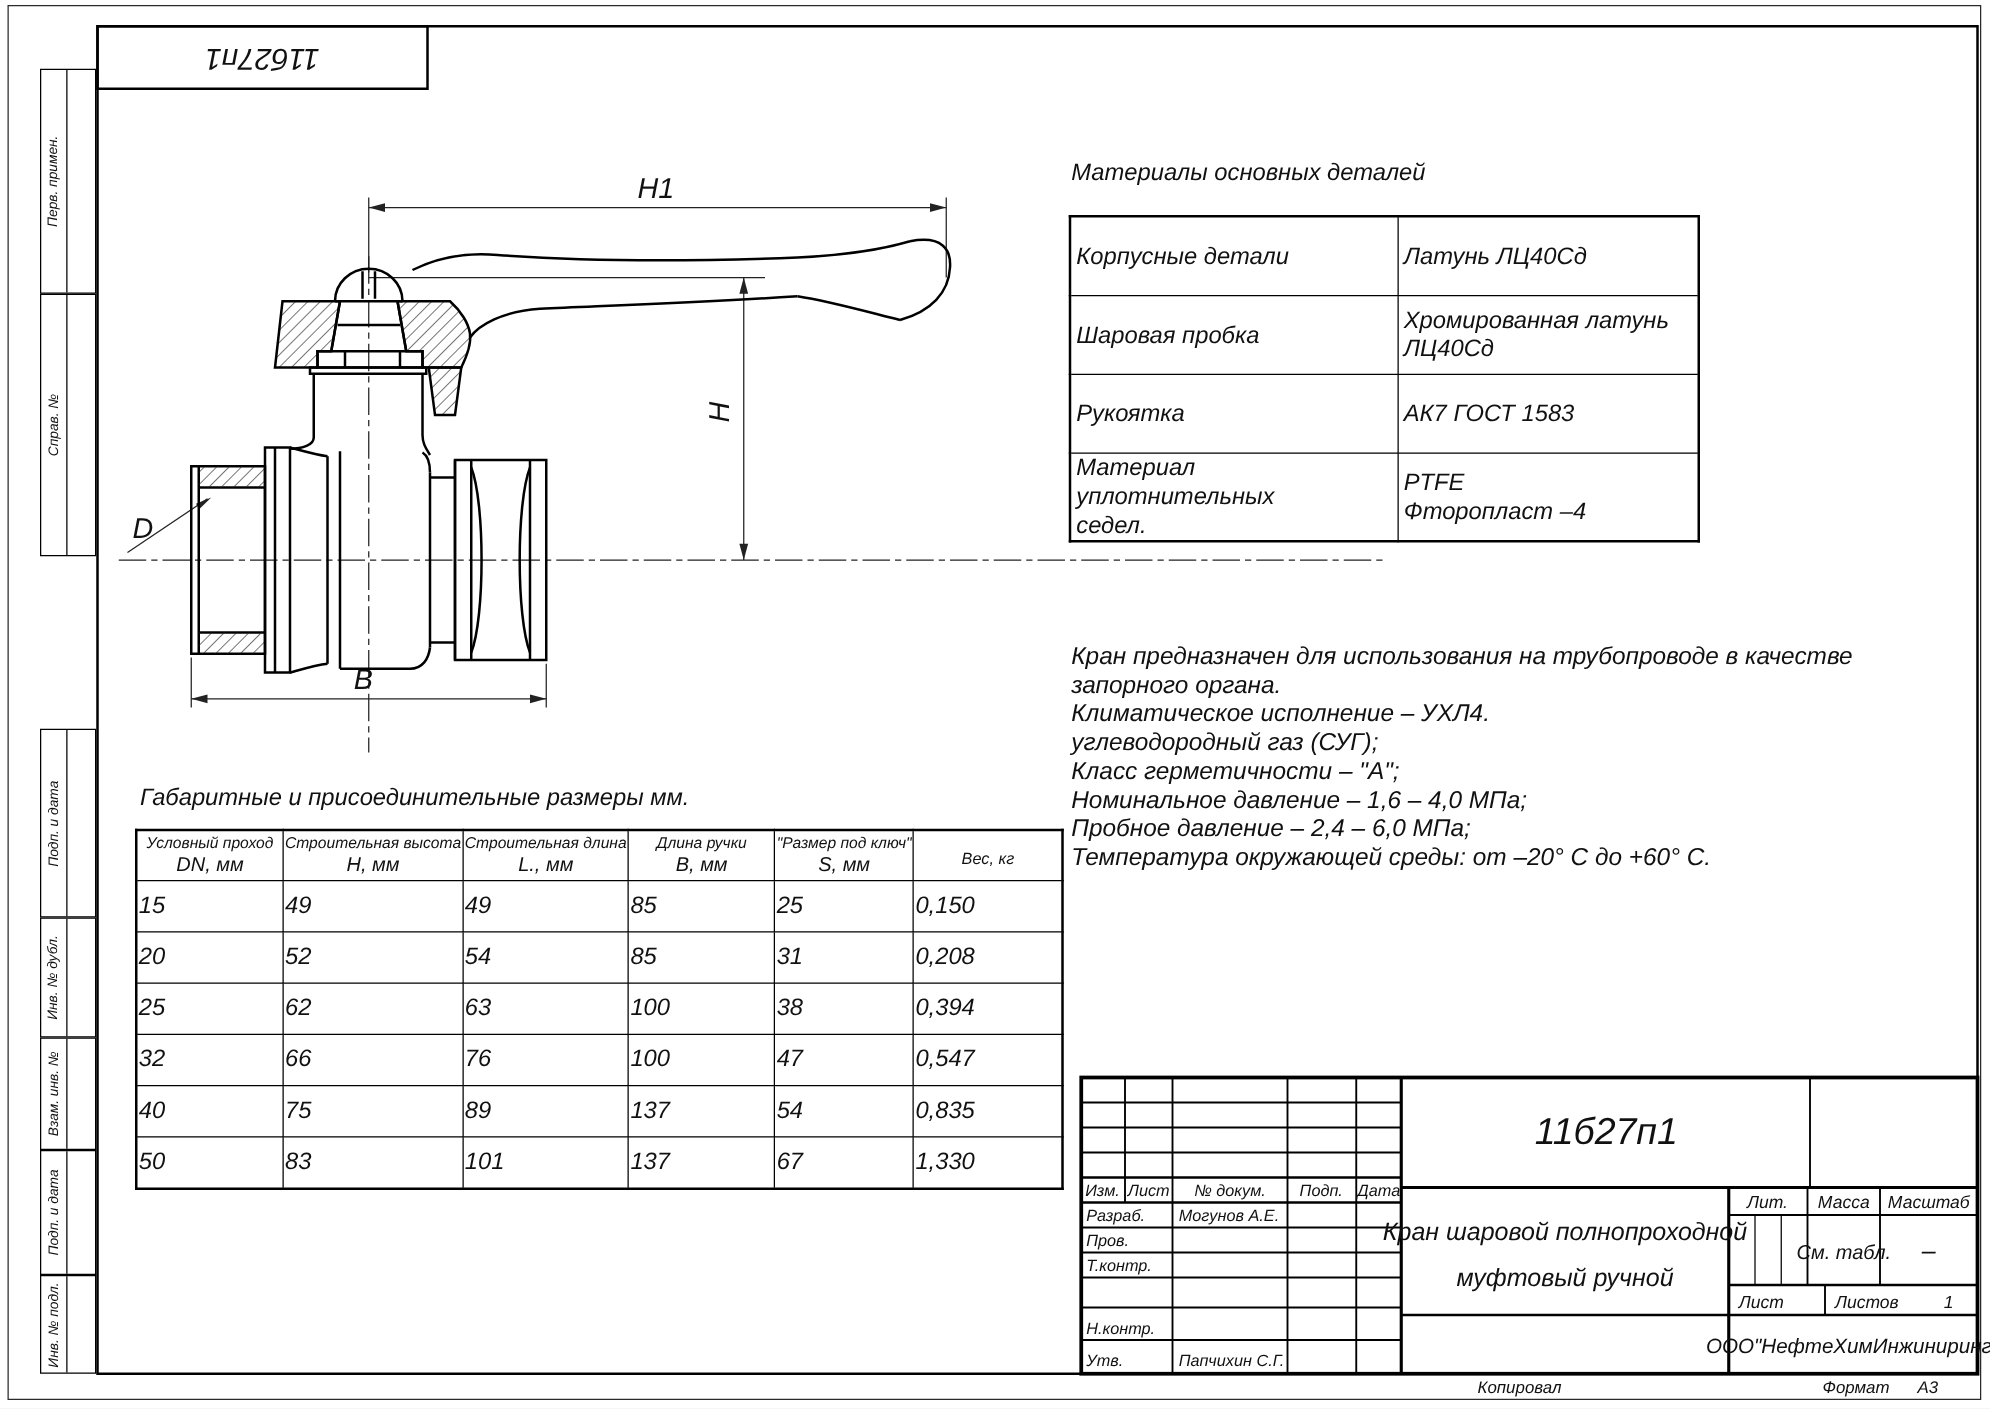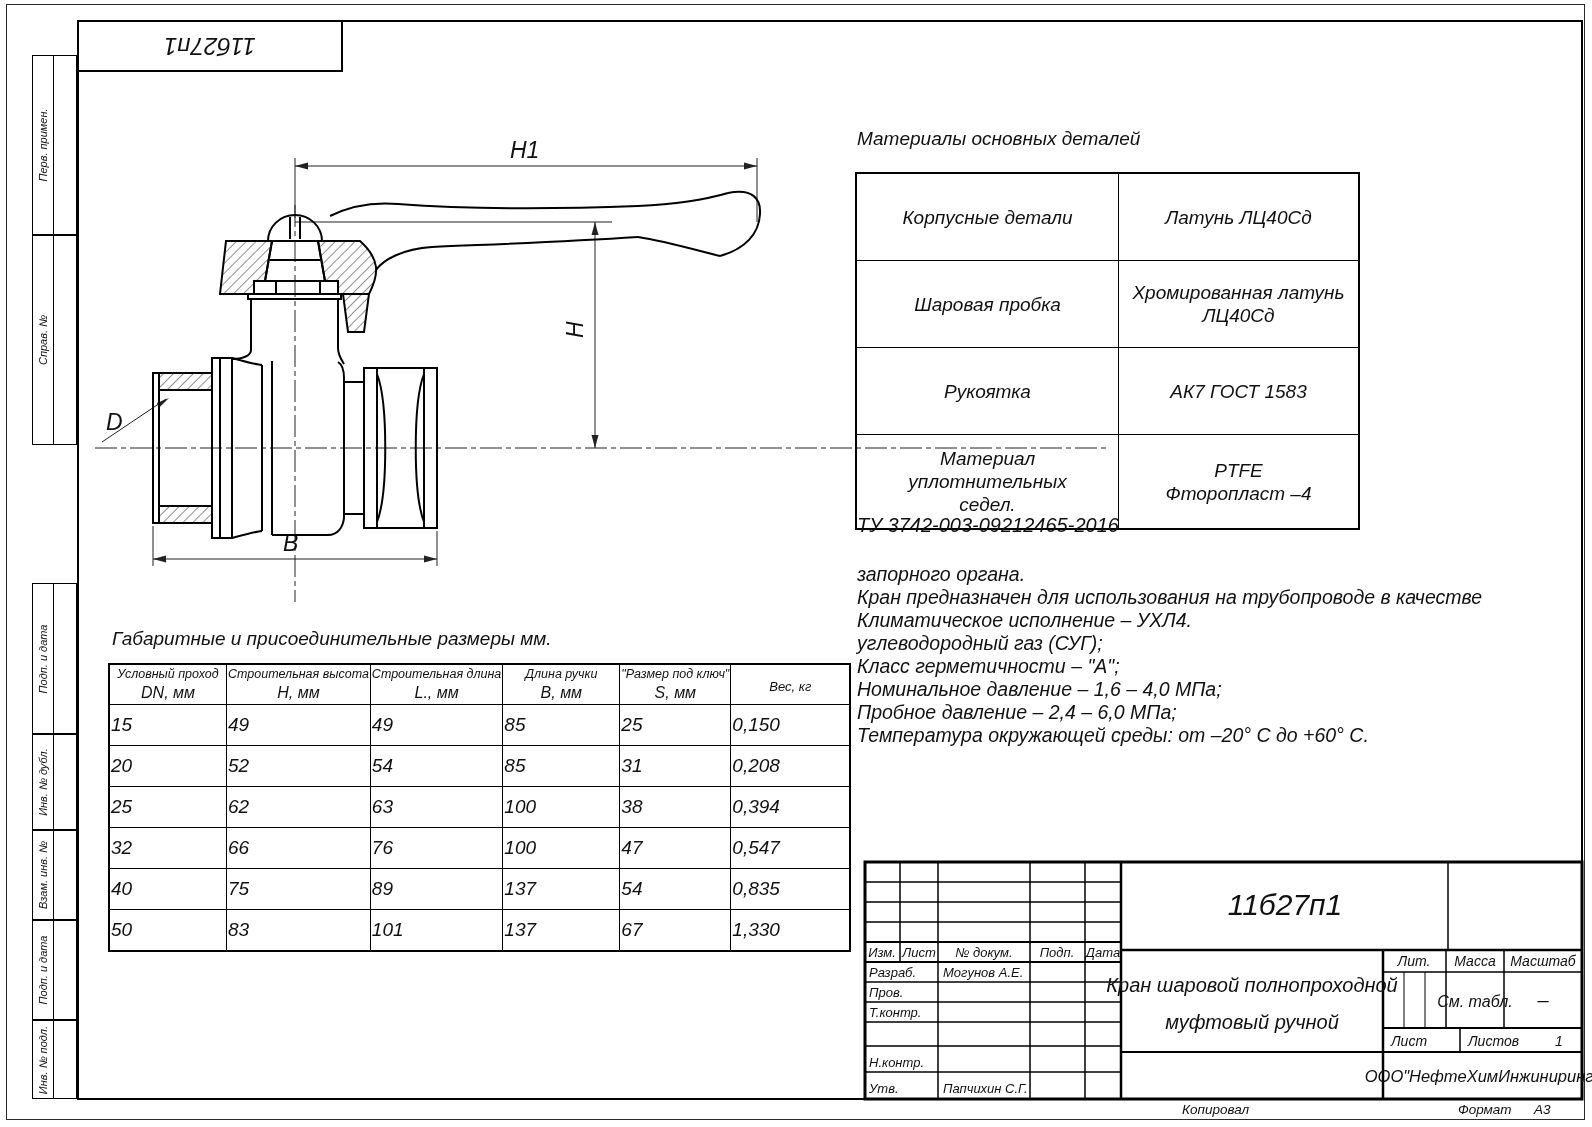--- a/index.html
+++ b/index.html
@@ -20,22 +20,22 @@
   .mlabel{position:absolute;left:0;top:0;bottom:0;width:20px;border-right:1.5px solid #000;
           display:flex;align-items:center;justify-content:center}
   .mlabel span{transform:rotate(-90deg);white-space:nowrap;
                font:italic 11px "Liberation Sans",sans-serif}
   
   .sec-title{position:absolute;font:italic 19px "Liberation Sans",sans-serif;white-space:nowrap}
   
   table{border-collapse:collapse}
   .mat{position:absolute;left:855px;top:172px;width:505px;table-layout:fixed;
        border:2px solid #000}
-  .mat td{border:1.5px solid #000;text-align:center;vertical-align:middle;
-          font:italic 19px "Liberation Sans",sans-serif;height:62px;padding:12px 4px}
+  .mat td{border:1.5px solid #000;text-align:left;vertical-align:middle;
+          font:italic 19px "Liberation Sans",sans-serif;height:62px;padding:0 4px}
   .mat td span{display:block;line-height:23px}
   
   .spec{position:absolute;left:857px;top:514px}
   .spec .tu{font:italic 20px "Liberation Sans",sans-serif;margin-bottom:26px;white-space:nowrap}
   .spec .ln{font:italic 19.5px "Liberation Sans",sans-serif;line-height:23px;white-space:nowrap}
   
   .dim{position:absolute;left:108px;top:663px;table-layout:fixed;border:2px solid #000}
   .dim th{border:1.5px solid #000;font-weight:normal;vertical-align:middle;padding:2px 1px}
   .dim th .h1{font:italic 12.5px "Liberation Sans",sans-serif;white-space:nowrap}
   .dim th .h2{font:italic 16px "Liberation Sans",sans-serif;margin-top:3px}
@@ -218,23 +218,22 @@
           </td>
       <td>
             <span>PTFE</span>
             <span>Фторопласт –4</span>
           </td>
     </tr>
   </tbody>
     </table>
 
   <div class="spec">
-    <div class="tu">ТУ 3742-003-09212465-2016</div>
+    <div class="ln">Кран предназначен для использования на трубопроводе в качестве</div>
     <div class="ln">запорного органа.</div>
-    <div class="ln">Кран предназначен для использования на трубопроводе в качестве</div>
     <div class="ln">Климатическое исполнение – УХЛ4.</div>
     <div class="ln">углеводородный газ (СУГ);</div>
     <div class="ln">Класс герметичности – "А";</div>
     <div class="ln">Номинальное давление – 1,6 – 4,0 МПа;</div>
     <div class="ln">Пробное давление – 2,4 – 6,0 МПа;</div>
     <div class="ln">Температура окружающей среды: от –20° С до +60° С.</div>
   </div>
 
   <div class="sec-title" style="left:112px;top:628px">Габаритные и присоединительные размеры мм.</div>
   <table class="dim">

